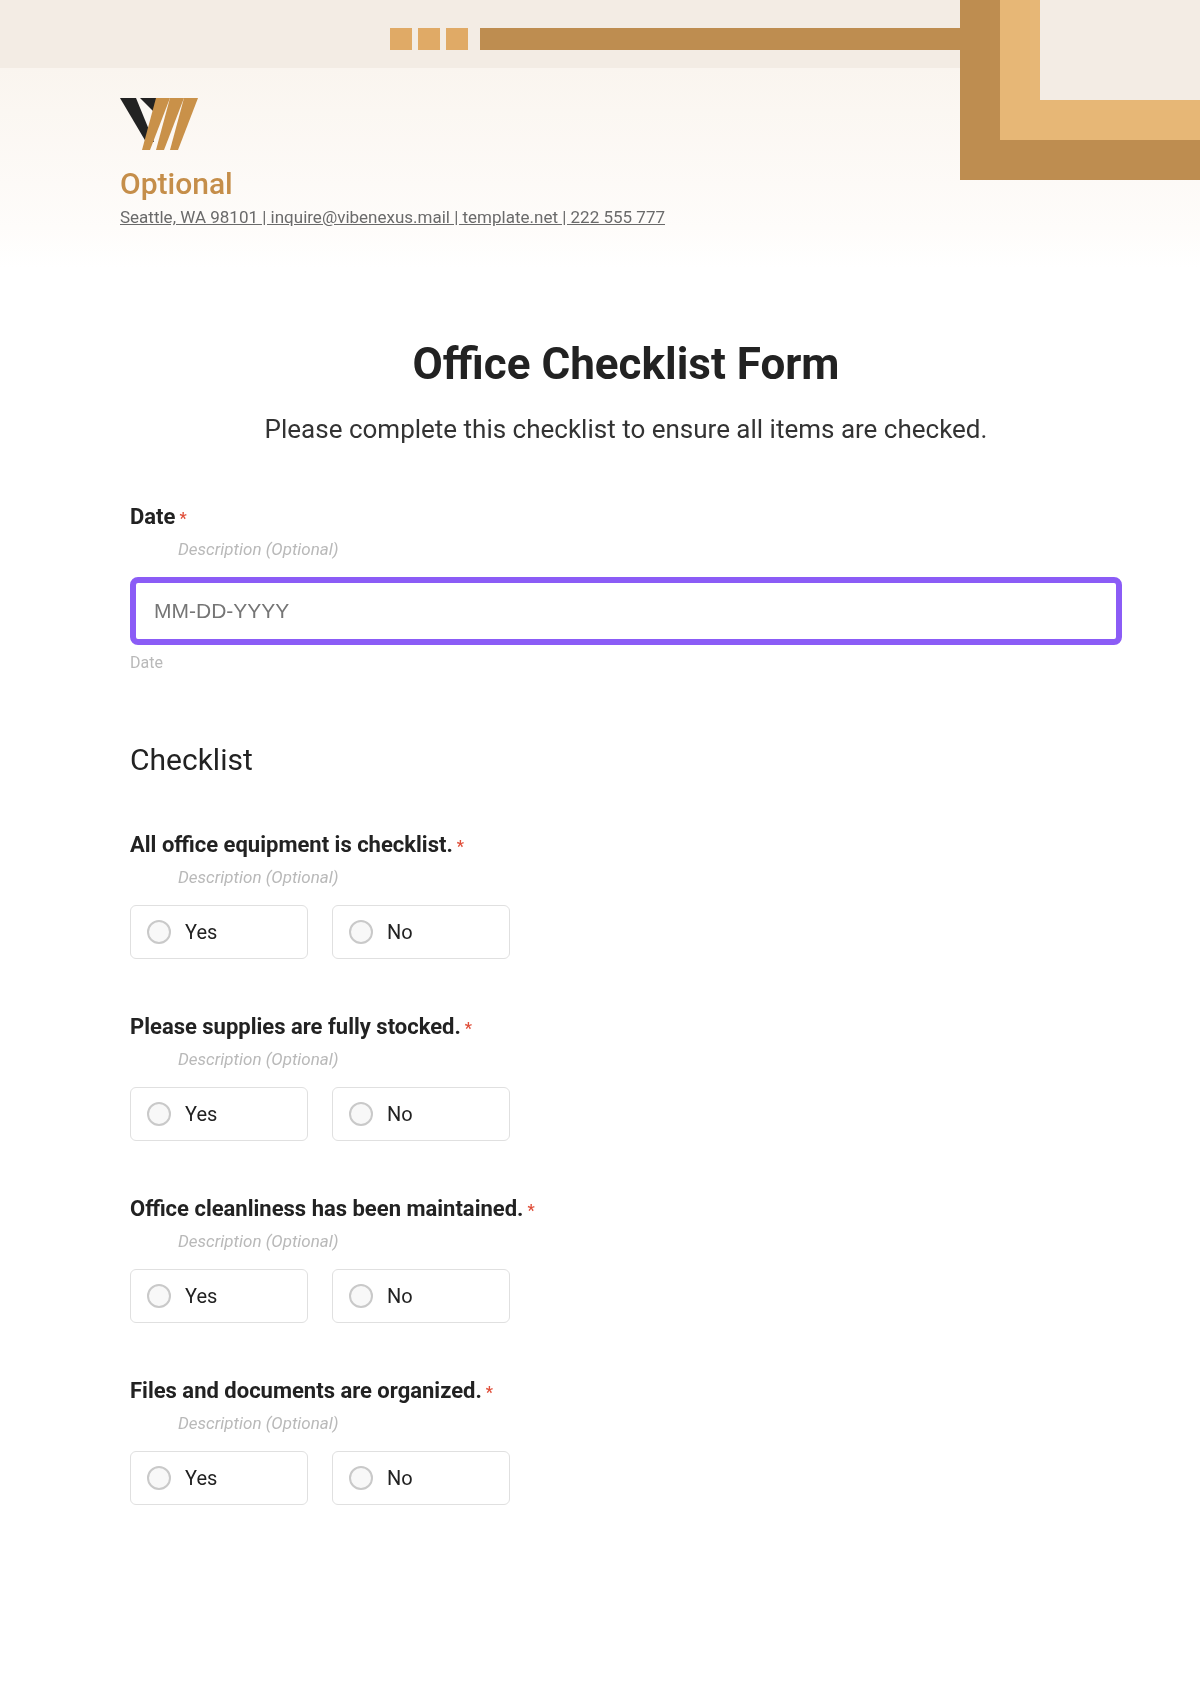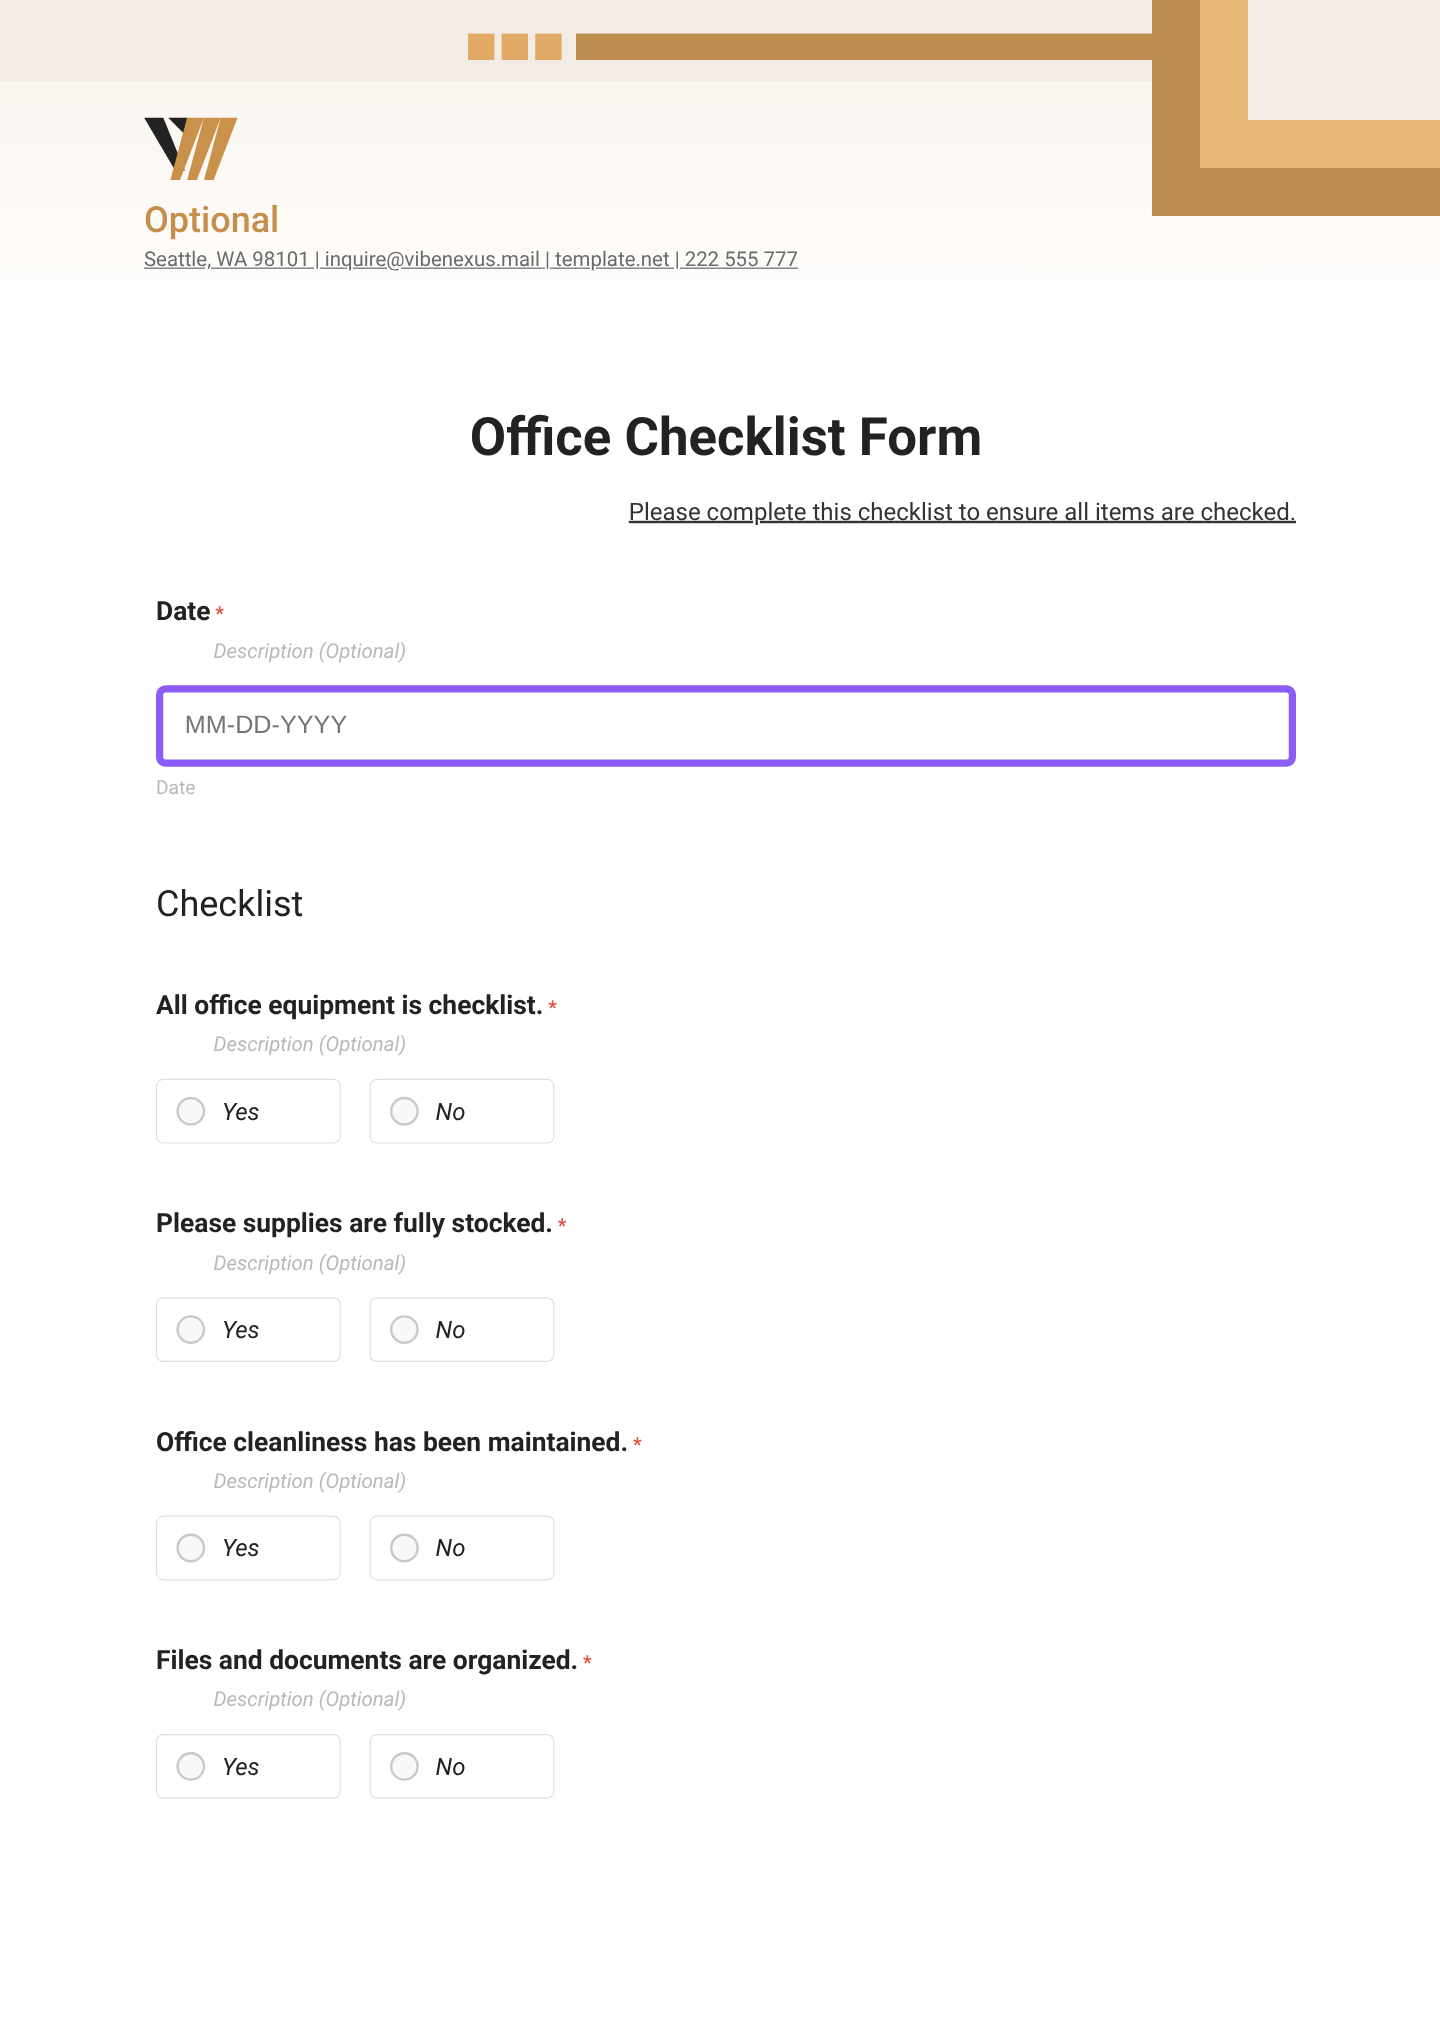--- a/index.html
+++ b/index.html
@@ -48,34 +48,33 @@
     font-weight: 500;
     margin-top: 2px;
   }
   .brand-sub {
     font-size: 17px;
     color: #6a6a6a;
     margin-top: 6px;
     text-decoration: underline;
   }
   .content {
-    padding: 70px 120px 60px 130px;
+    padding: 70px 78px 60px 130px;
   }
   .title {
     text-align: center;
     font-size: 44px;
     font-weight: 700;
     color: #222;
   }
   .subtitle {
-    text-align: right;
-    font-size: 20px;
+    text-align: center;
+    font-size: 26px;
     color: #333;
     margin-top: 24px;
-    text-decoration: underline;
   }
   .field-block { margin-top: 60px; }
   .field-label {
     font-size: 22px;
     font-weight: 700;
     color: #222;
   }
   .req { color: #e04f3a; font-weight: 600; }
   .desc-optional {
     font-size: 17px;
@@ -109,23 +108,22 @@
     gap: 24px;
     margin-top: 18px;
   }
   .opt {
     border: 1px solid #e0e0e0;
     border-radius: 6px;
     padding: 14px 22px 14px 16px;
     display: flex;
     align-items: center;
     gap: 14px;
-    width: 154px;
+    width: 178px;
     cursor: pointer;
-    font-style: italic;
   }
   .radio {
     width: 24px;
     height: 24px;
     border-radius: 50%;
     border: 2px solid #c9c9c9;
     background: #f8f8f8;
     flex-shrink: 0;
   }
   .opt-label { font-size: 20px; color: #222; }

